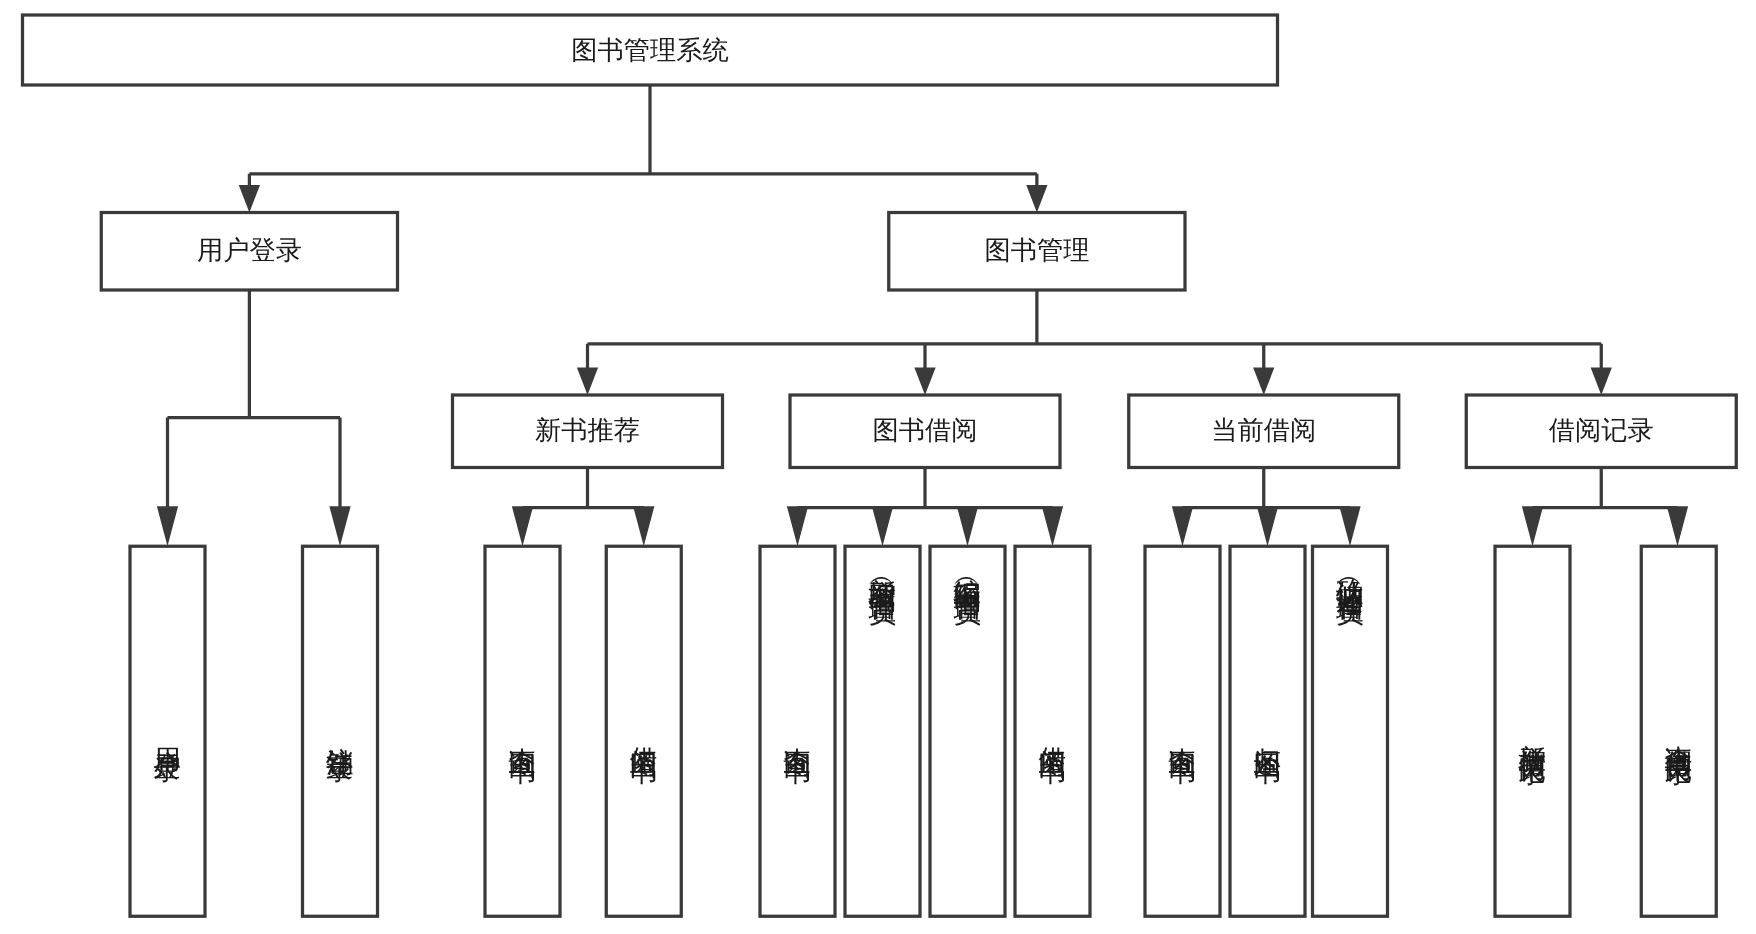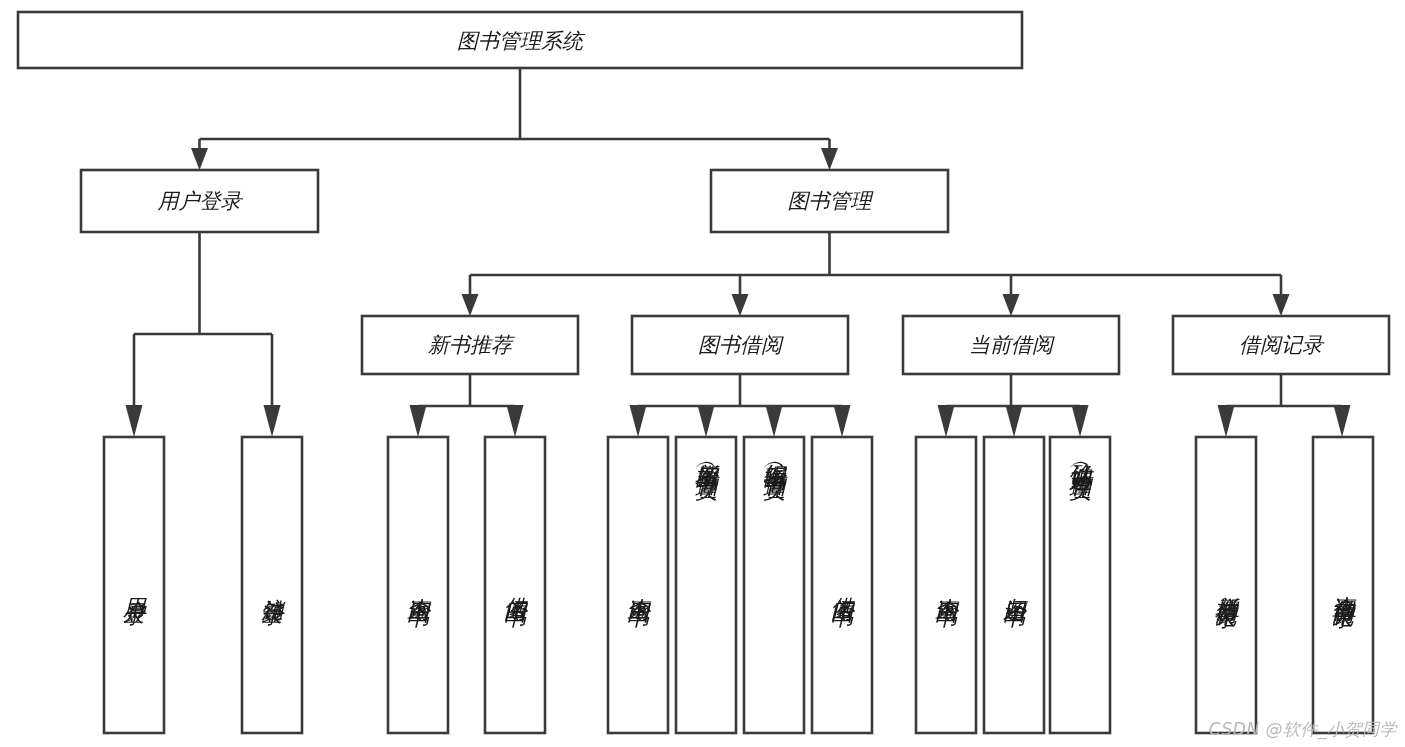--- a/index.html
+++ b/index.html
@@ -11,21 +11,20 @@
     width: 1405px;
     height: 747px;
     font-family: "Liberation Sans", "DejaVu Sans", sans-serif;
     overflow: hidden;
   }
   #diagram-root {
     position: relative;
     width: 1405px;
     height: 747px;
     background: #ffffff;
-    font-style: italic;
   }
   svg#flow-svg {
     position: absolute;
     left: 0;
     top: 0;
     width: 1405px;
     height: 747px;
     display: block;
   }
   .node-rect {
@@ -237,14 +236,13 @@
   <div class="node-label-v-wrap" style="left:1050px;top:437px;width:60px;height:296px;align-items:flex-start;">
     <span class="node-label-v" style="margin-top:8px;">确认归还（管理员）</span>
   </div>
   <div class="node-label-v-wrap" style="left:1196px;top:437px;width:60px;height:296px;">
     <span class="node-label-v">新增借阅记录</span>
   </div>
   <div class="node-label-v-wrap" style="left:1313px;top:437px;width:60px;height:296px;">
     <span class="node-label-v">查询借阅记录</span>
   </div>
 
-  <div class="watermark">CSDN @软件_小贺同学</div>
 </div>
 
 </body></html>

